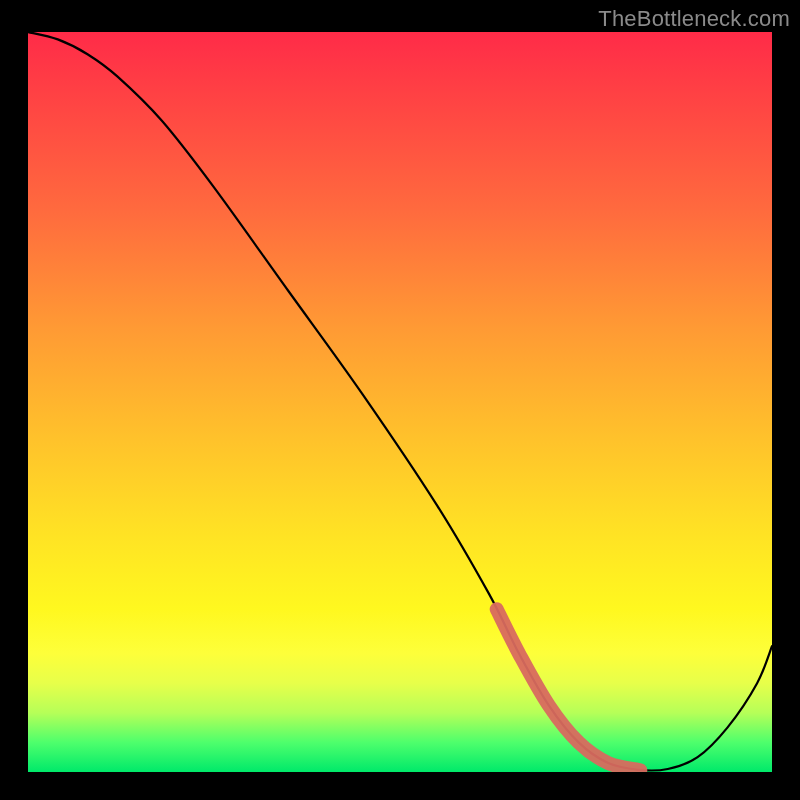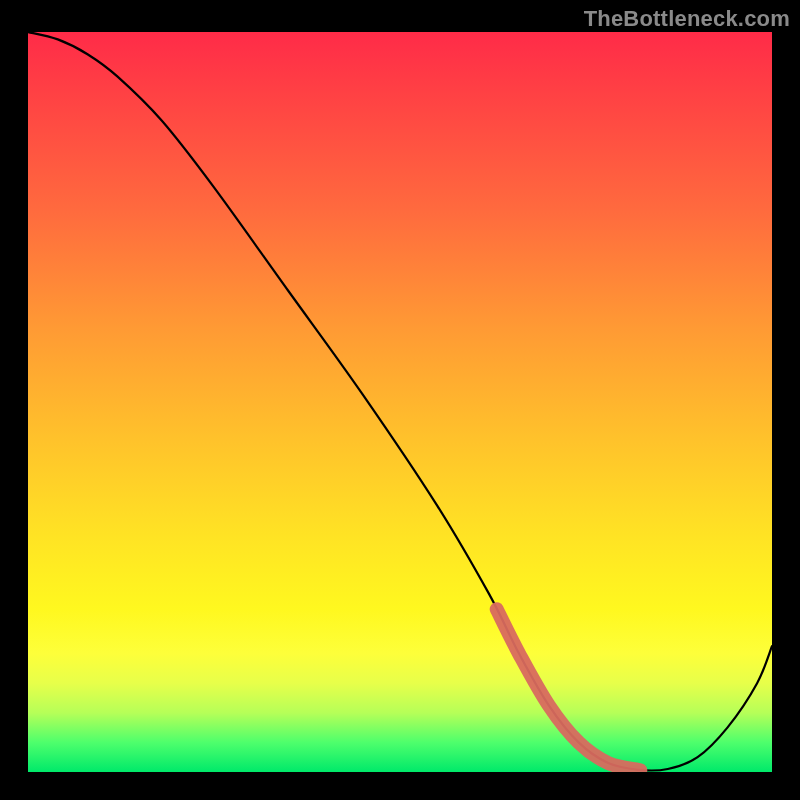--- a/index.html
+++ b/index.html
@@ -15,21 +15,21 @@
     position: relative;
     width: 800px;
     height: 800px;
   }
   .watermark {
     position: absolute;
     top: 6px;
     right: 10px;
     color: #8a8a8a;
     font-size: 22px;
-    font-weight: 700;
+    font-weight: 400;
     letter-spacing: 0.2px;
     z-index: 50;
     user-select: none;
   }
   .plot-frame {
     position: absolute;
     left: 28px;
     top: 32px;
     width: 744px;
     height: 740px;

